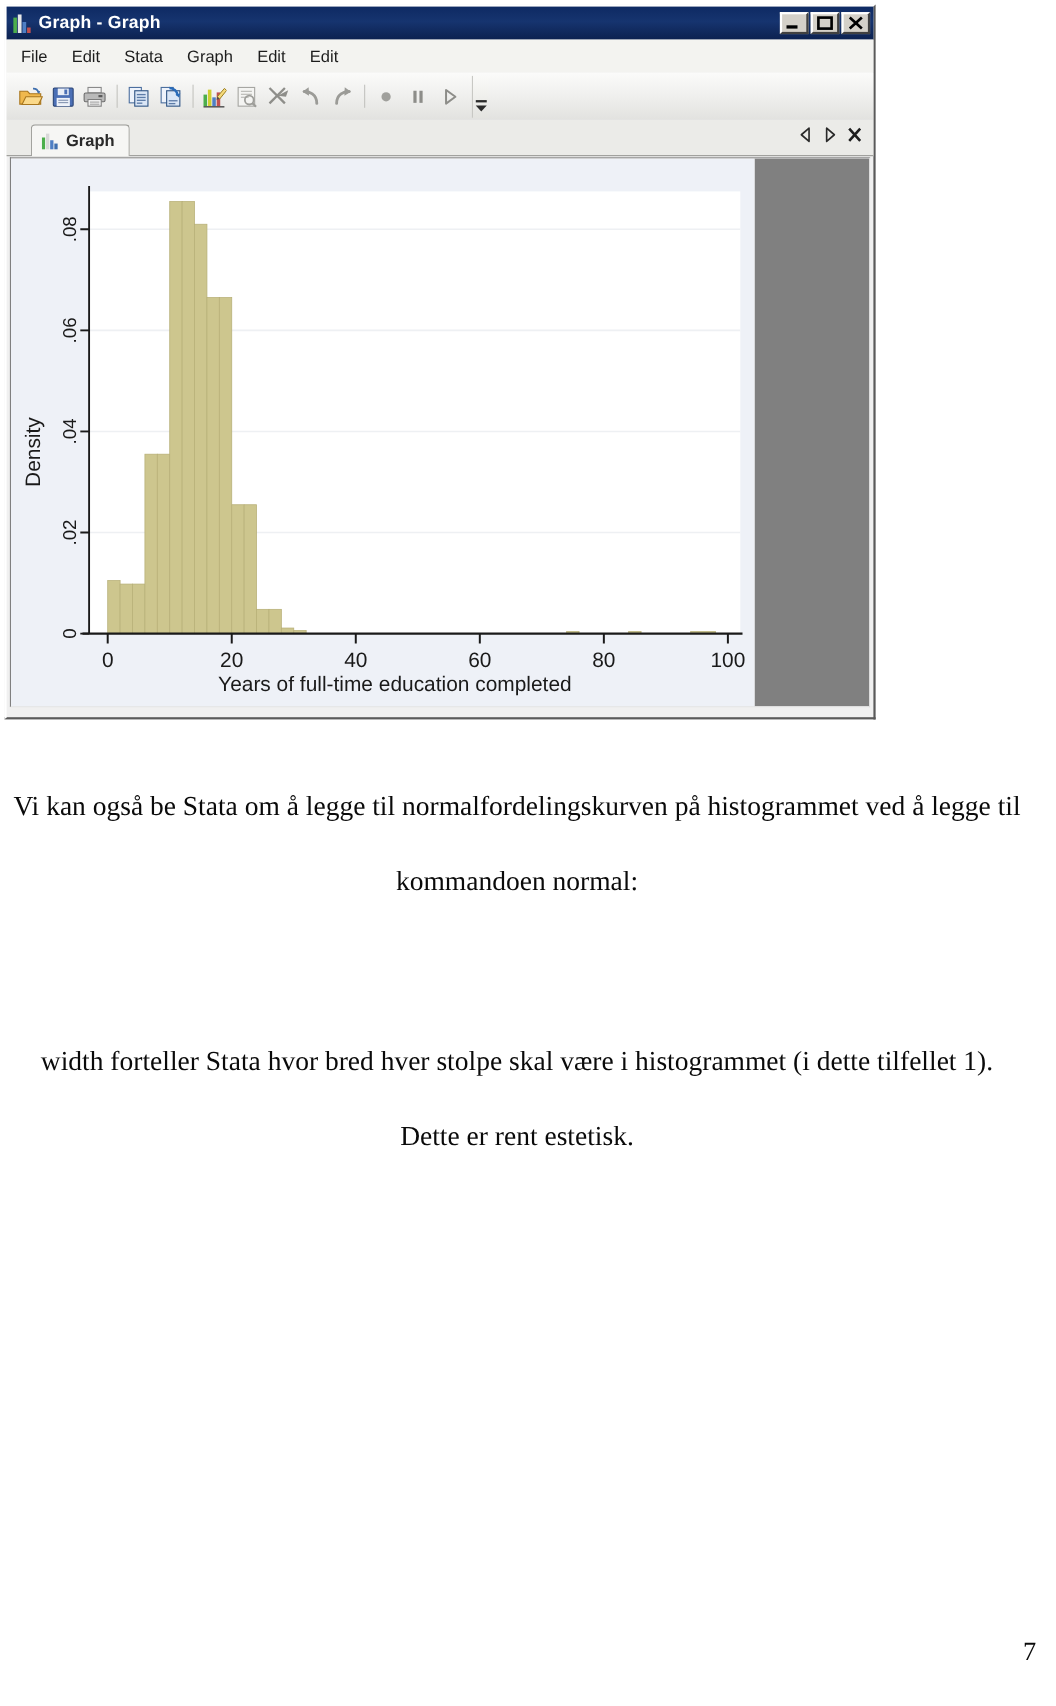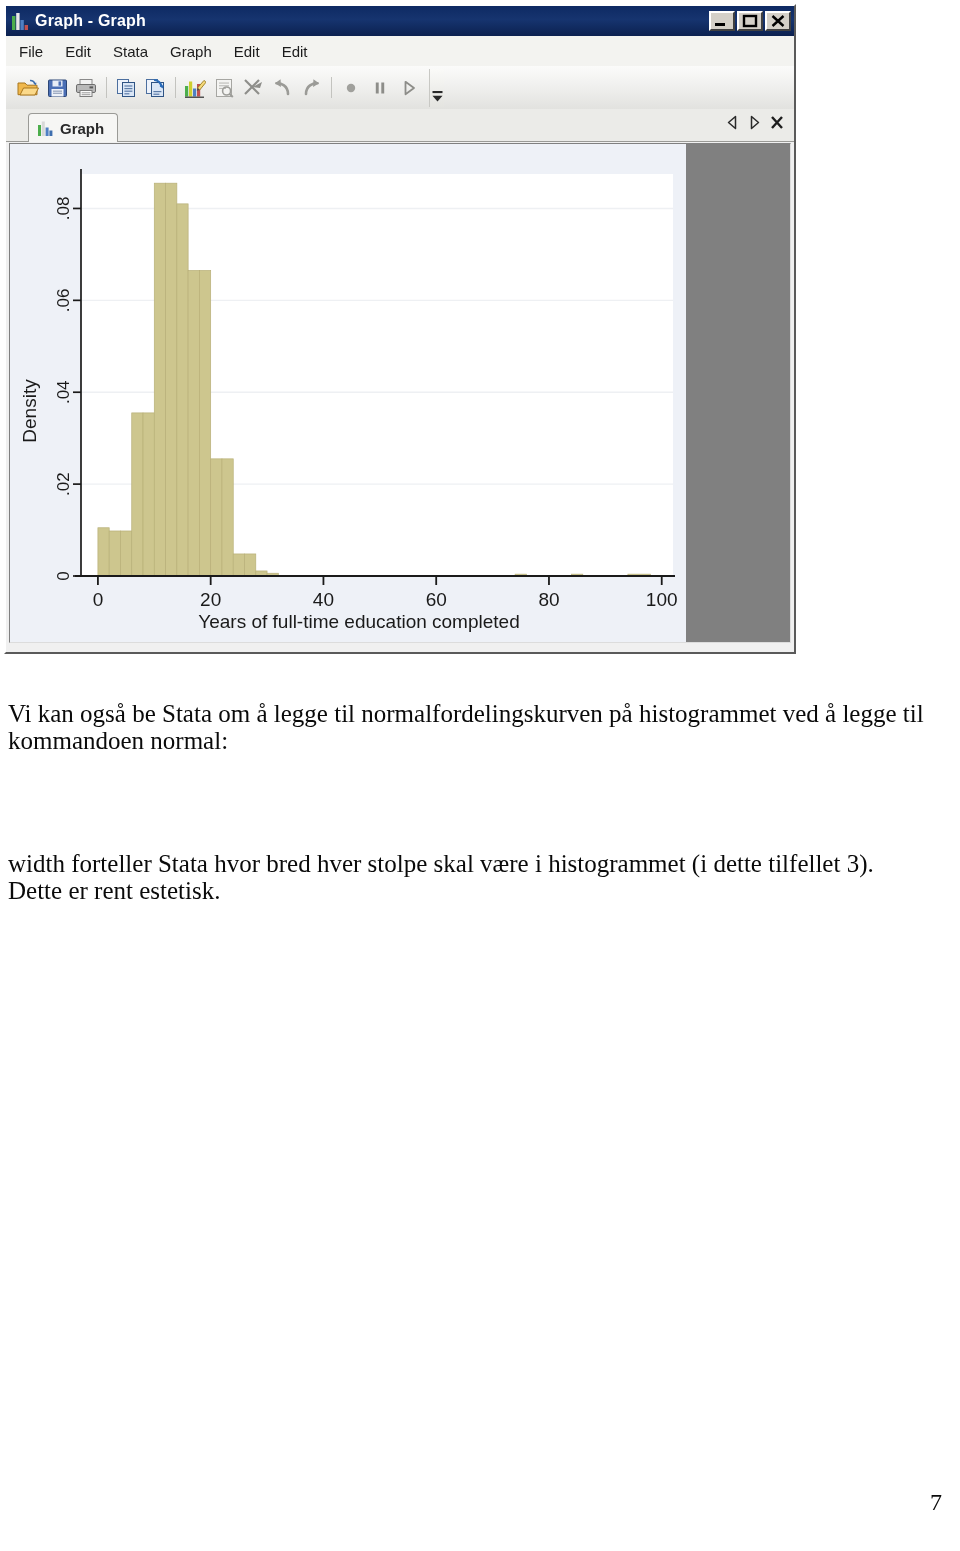--- a/index.html
+++ b/index.html
@@ -208,24 +208,24 @@
   #doc-body {
     position: absolute;
     left: 0;
     top: 700px;
     width: 960px;
   }
   .para {
     font-family: "Liberation Serif", serif;
     font-size: 25px;
     color: #0a0a0a;
-    line-height: 27px;
+    line-height: 68px;
     margin: 0 0 0 0;
     padding: 0 28px 0 8px;
-    text-align: left;
+    text-align: center;
   }
   .para.bold { font-weight: bold; }
   .mono-ish { font-family: "Liberation Serif", serif; }
   .spacer-line { height: 48px; }
   #page-number {
     position: absolute;
     right: 18px;
     top: 1489px;
     font-family: "Liberation Serif", serif;
     font-size: 24px;
@@ -484,16 +484,16 @@
         <text x="651.7238095238095" y="462" fill="#1a1a1a" font-family="&quot;Liberation Sans&quot;, sans-serif" font-size="19" text-anchor="middle">100</text>
         <text x="349" y="484" fill="#1a1a1a" font-family="&quot;Liberation Sans&quot;, sans-serif" font-size="19" text-anchor="middle">Years of full-time education completed</text>
       </svg>
   </div>
 </div>
 
 <div id="doc-body">
   <p class="para">Vi kan også be Stata om å legge til normalfordelingskurven på histogrammet ved å legge til kommandoen normal:</p>
   <div class="spacer-line"></div>
   <div class="spacer-line"></div>
-  <p class="para">width forteller Stata hvor bred hver stolpe skal være i histogrammet (i dette tilfellet 3). Dette er rent estetisk.</p>
+  <p class="para">width forteller Stata hvor bred hver stolpe skal være i histogrammet (i dette tilfellet 1). Dette er rent estetisk.</p>
 </div>
 
 <div id="page-number">7</div>
 
 </body></html>

